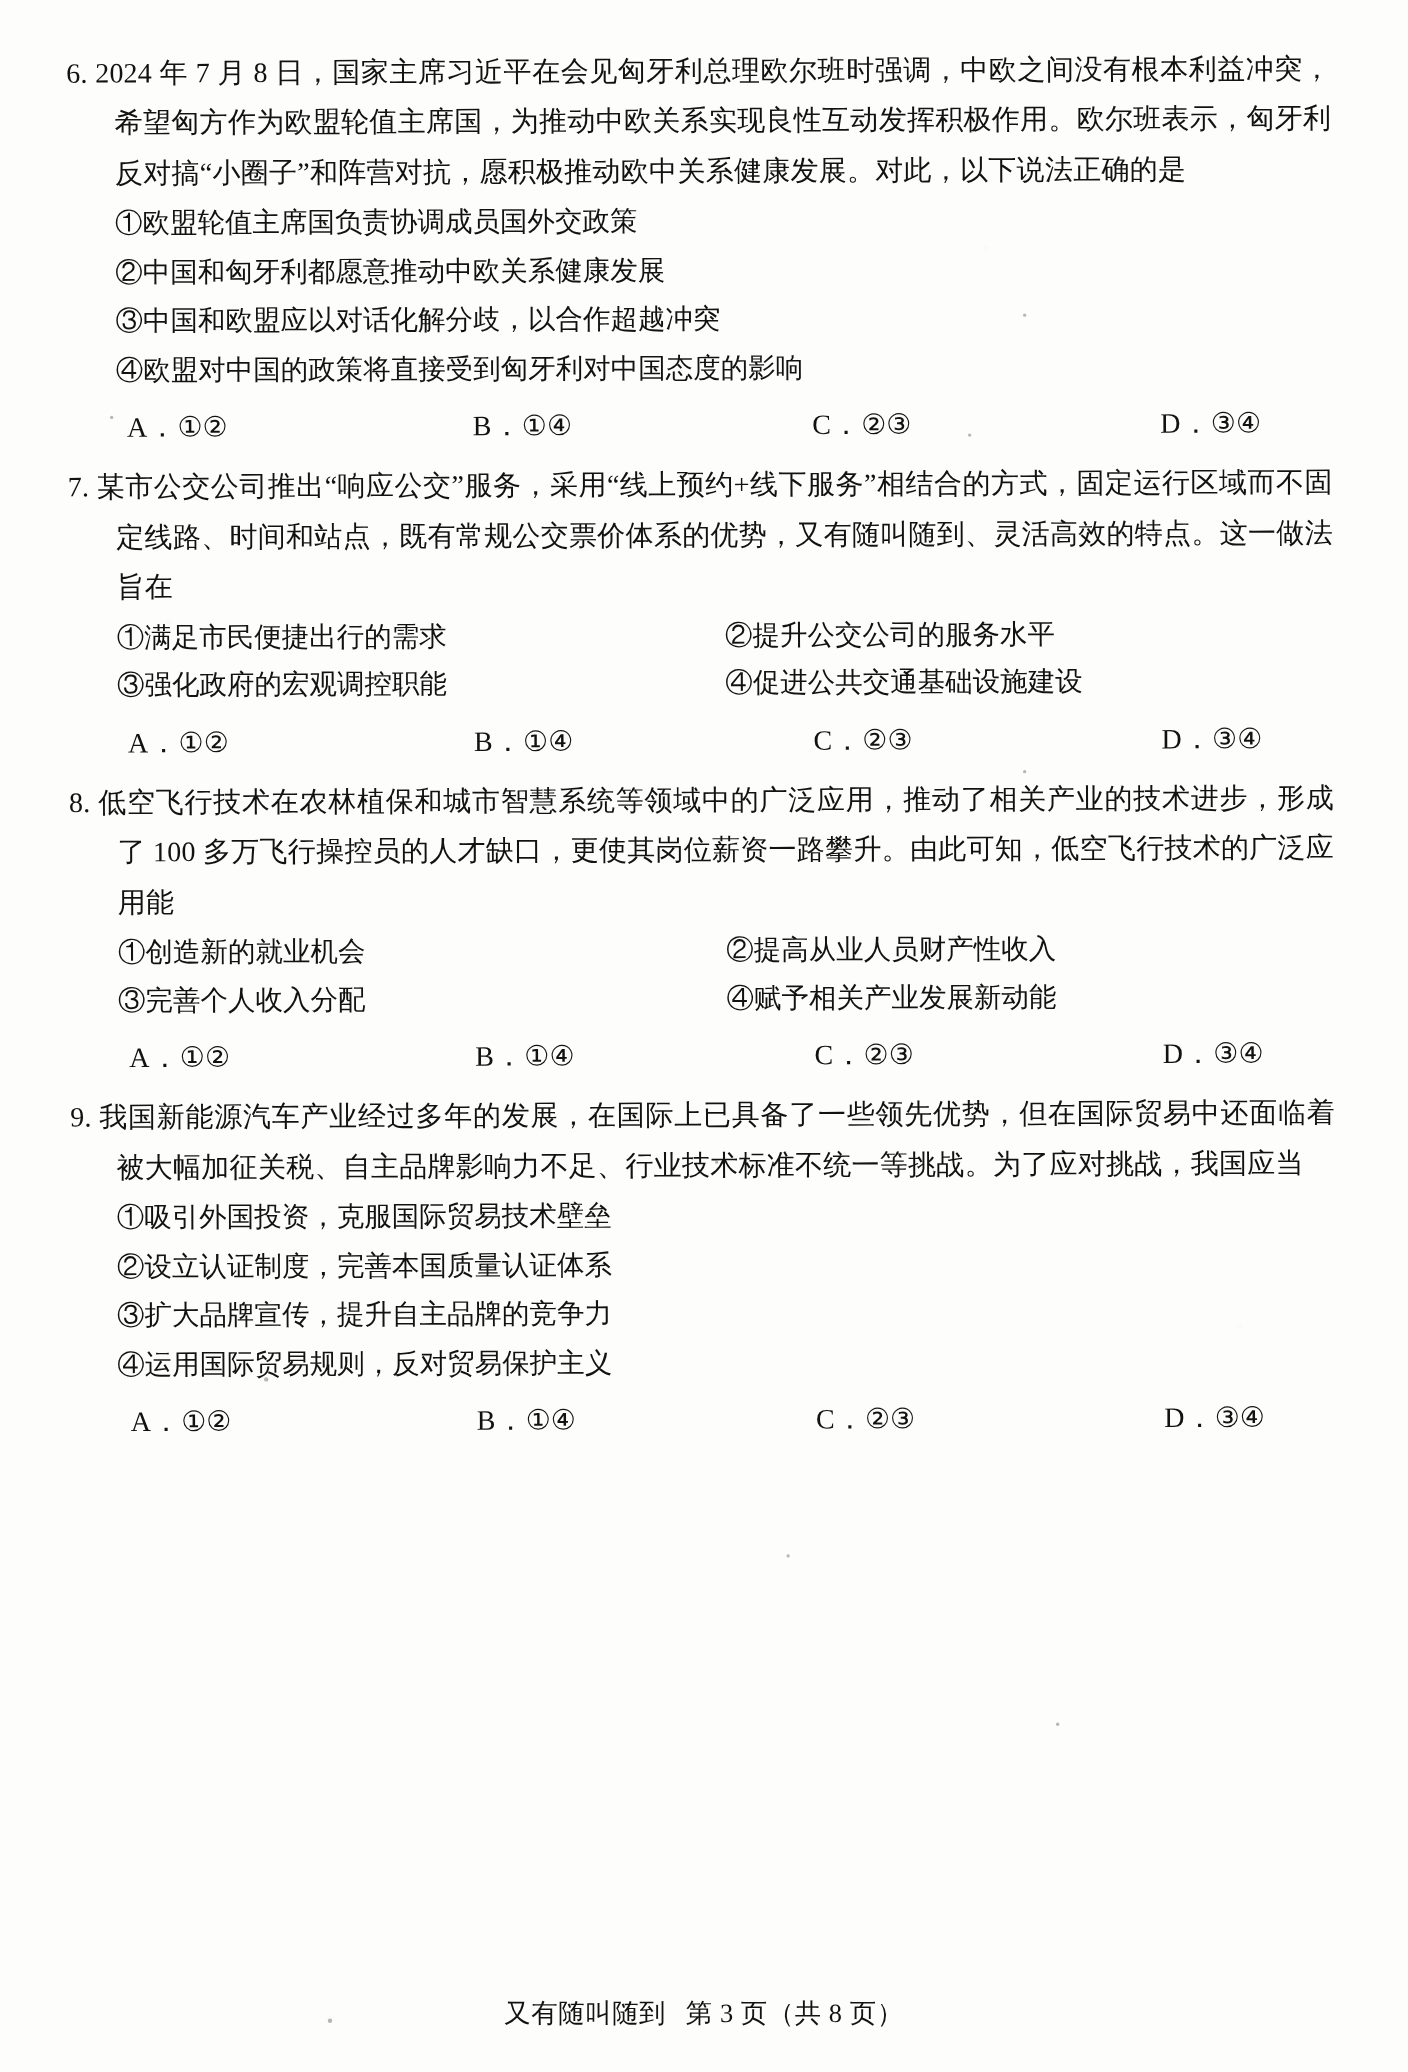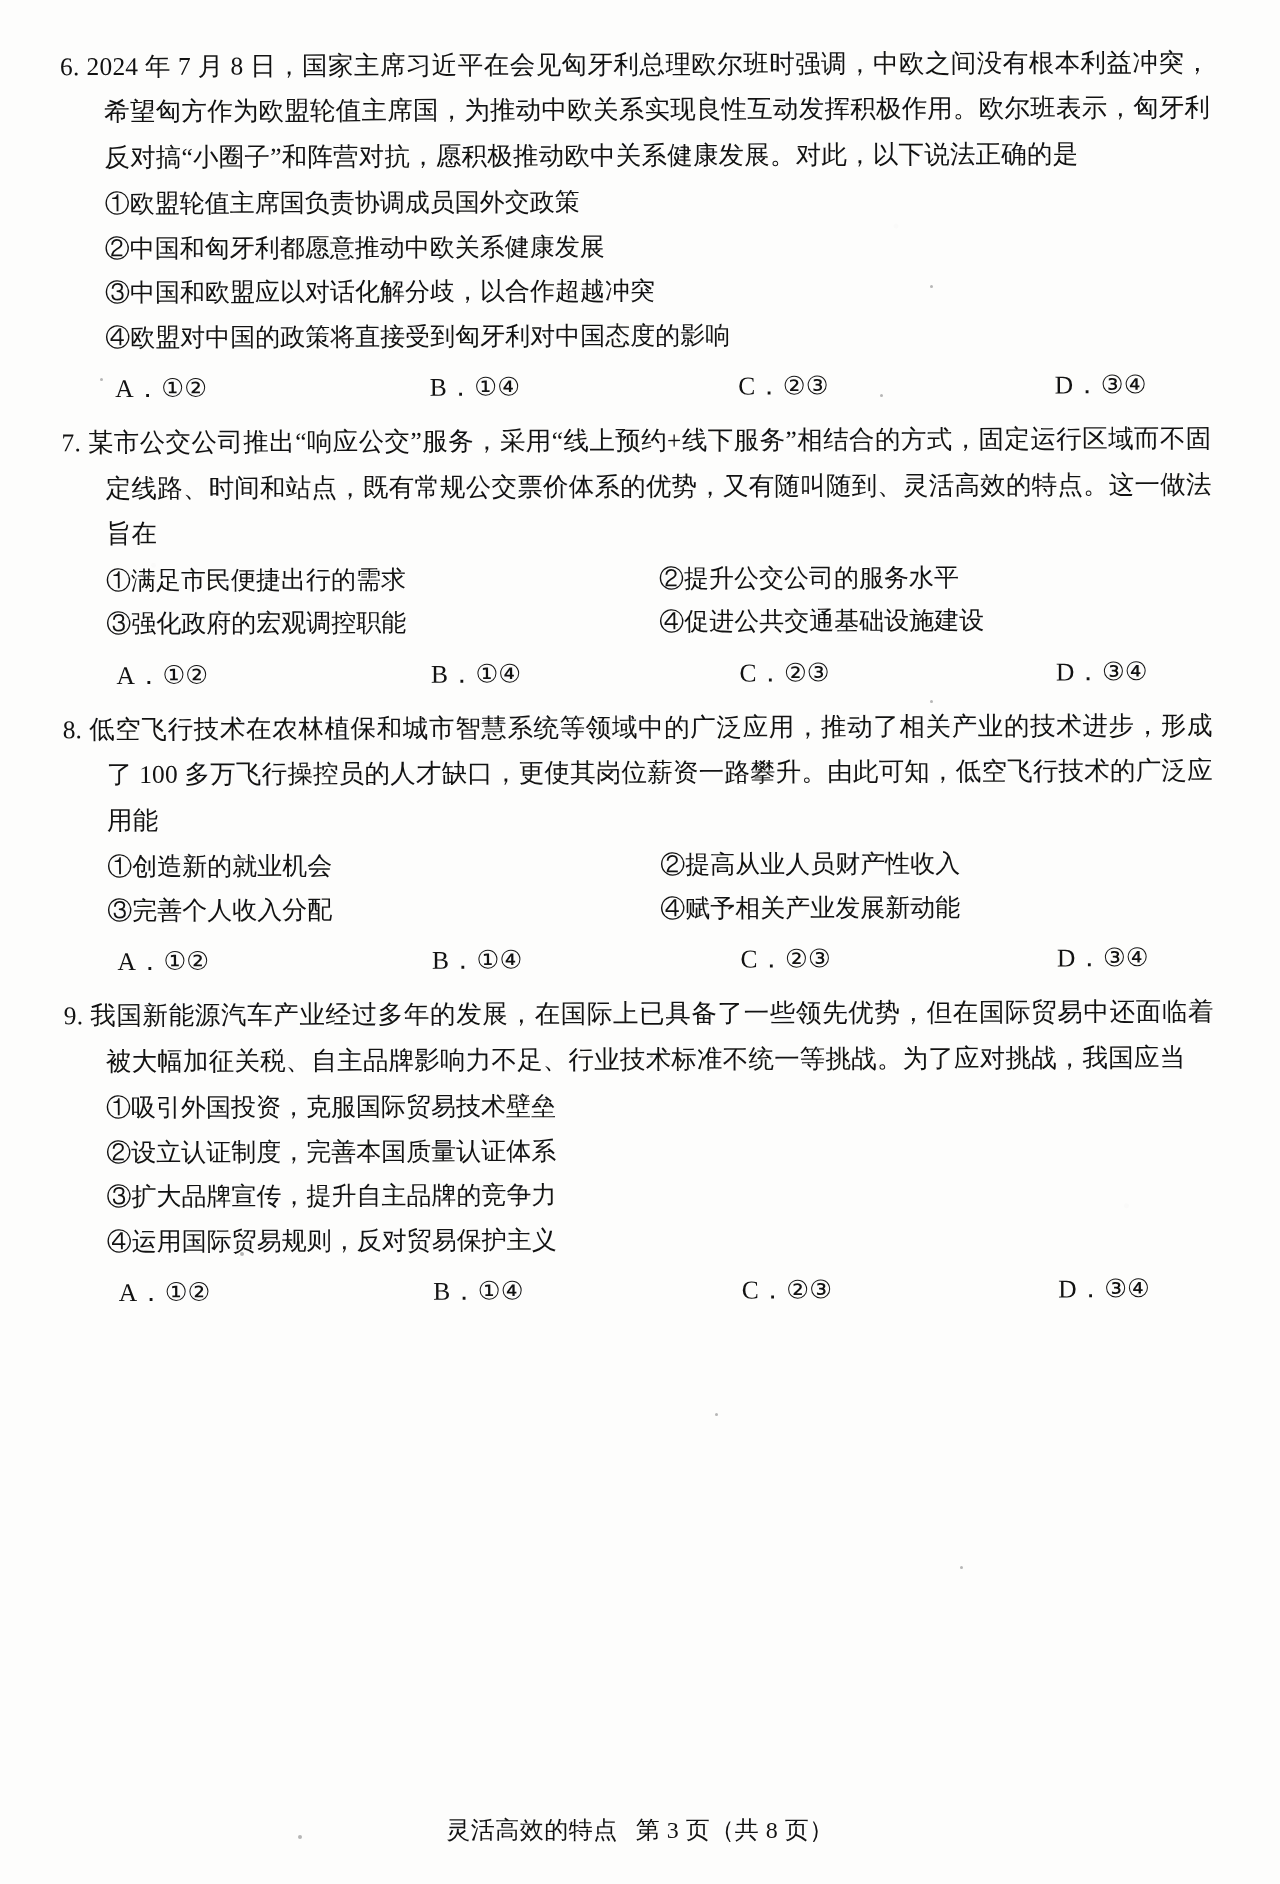--- a/index.html
+++ b/index.html
@@ -169,21 +169,21 @@
         <div class="opt"><span class="lab">A．</span><span>①②</span></div>
         <div class="opt"><span class="lab">B．</span><span>①④</span></div>
         <div class="opt"><span class="lab">C．</span><span>②③</span></div>
         <div class="opt"><span class="lab">D．</span><span>③④</span></div>
       </div>
     </div>
 
   </div>
 
   <div class="footer">
-    <span class="ft-title">灵活高效的特点</span><span>第 3 页（共 8 页）</span>
+    <span class="ft-title">又有随叫随到</span><span>第 3 页（共 8 页）</span>
   </div>
 
   <span class="speck" style="left:930px;top:285px;width:3px;height:3px;"></span>
   <span class="speck" style="left:100px;top:378px;width:3px;height:3px;"></span>
   <span class="speck" style="left:880px;top:394px;width:3px;height:3px;"></span>
   <span class="speck" style="left:930px;top:700px;width:3px;height:3px;"></span>
   <span class="speck" style="left:845px;top:862px;width:3px;height:3px;"></span>
   <span class="speck" style="left:650px;top:1055px;width:3px;height:3px;"></span>
   <span class="speck" style="left:240px;top:1252px;width:4px;height:4px;"></span>
   <span class="speck" style="left:715px;top:1413px;width:3px;height:3px;"></span>

